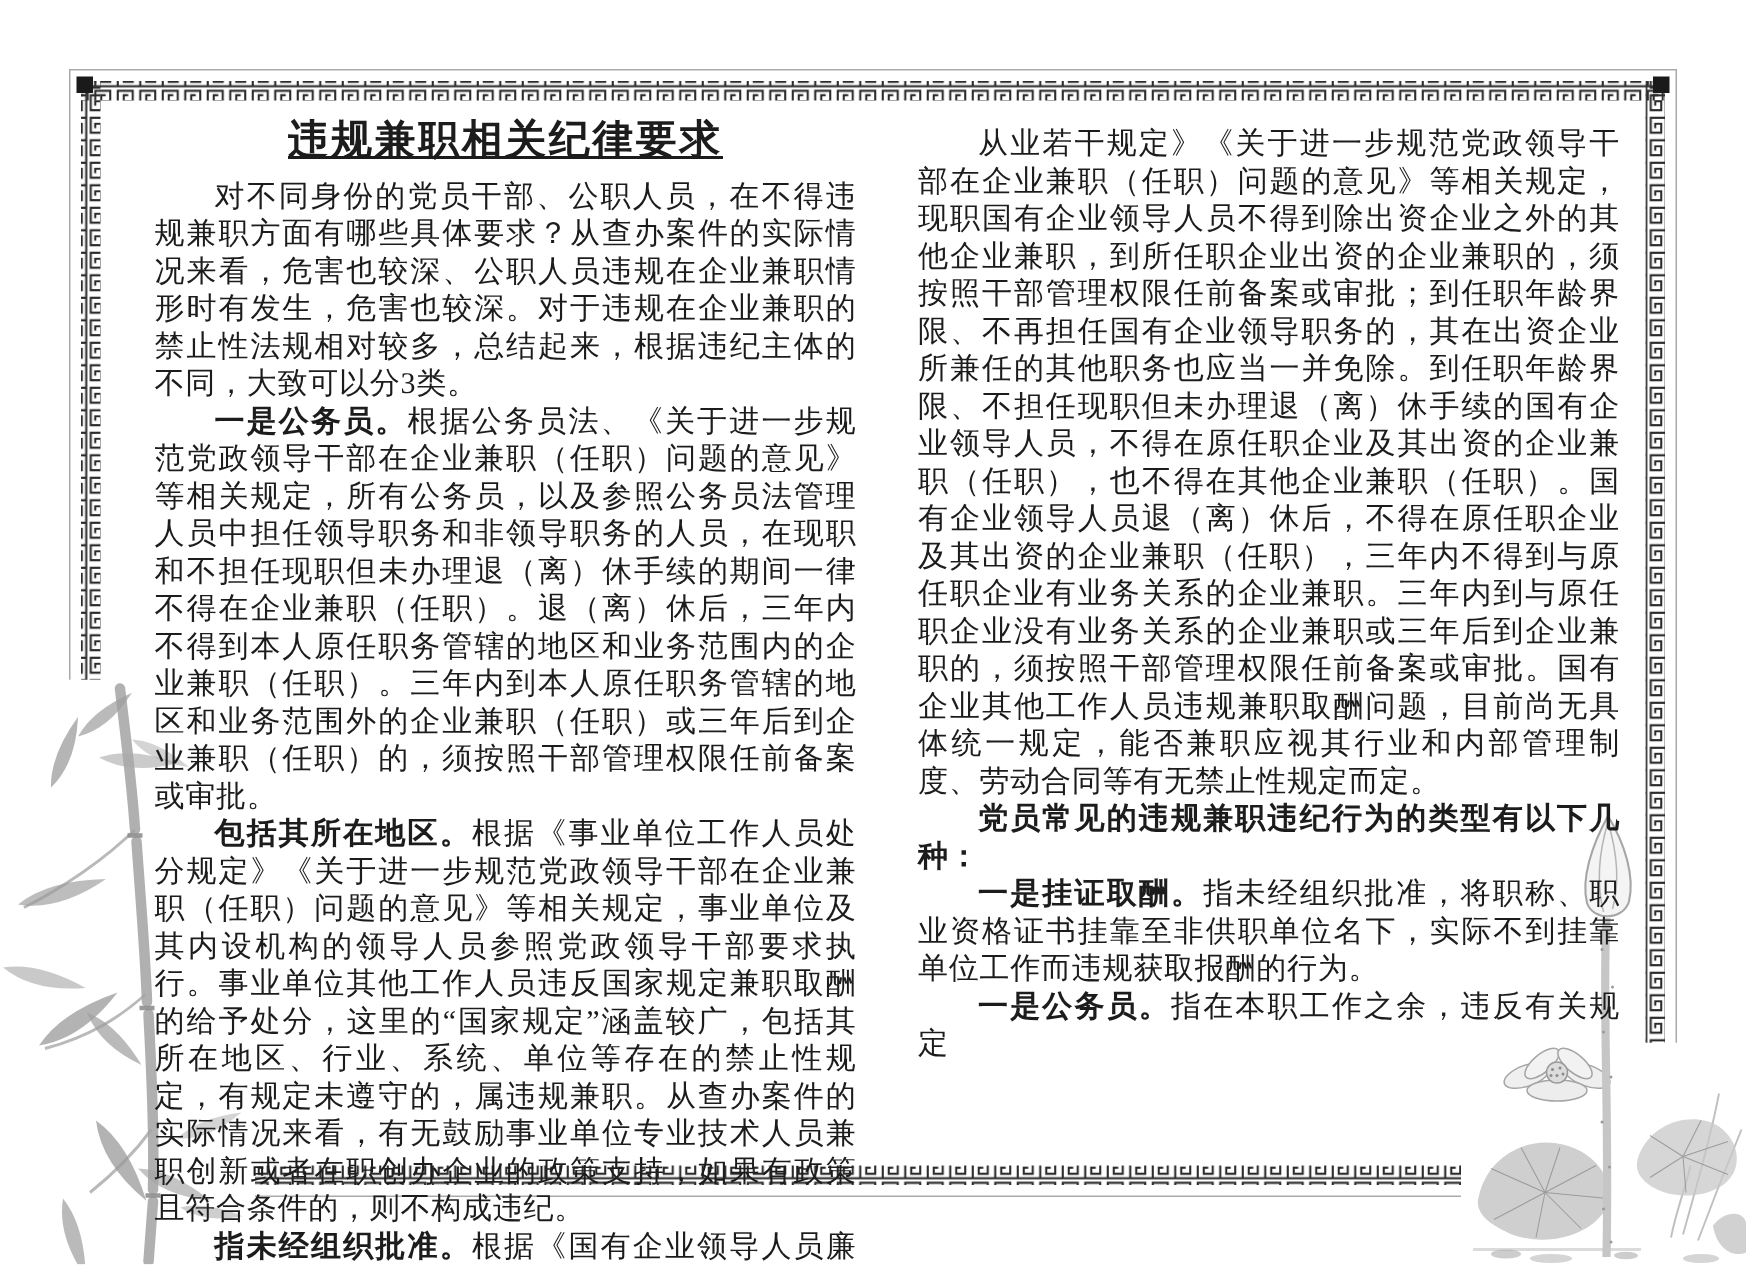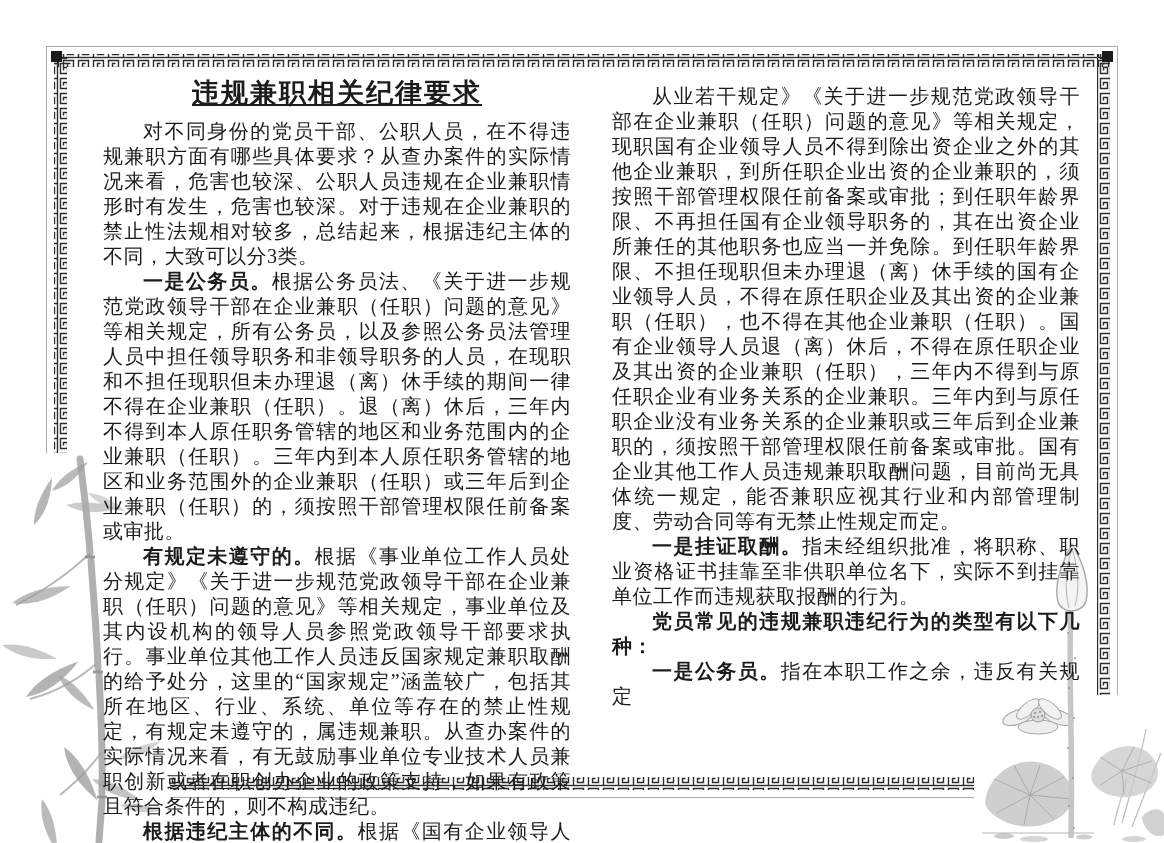--- a/index.html
+++ b/index.html
@@ -149,24 +149,24 @@
     </g>
     <path d="M30,6 C19,26 12,48 16,64 C20,76 40,76 44,63 C48,46 41,24 30,6 Z" fill="#f4f4f4" stroke="#a6a6a6" stroke-width="1.4"></path>
     <path d="M30,10 C24,30 22,50 27,70" stroke="#b5b5b5" stroke-width="1" fill="none"></path>
     <path d="M30,10 C36,30 38,50 33,68" stroke="#b5b5b5" stroke-width="1" fill="none"></path>
   </svg>
 
   <div class="col col-left">
     <h1 class="title">违规兼职相关纪律要求</h1>
     <p class="para"><b class="lead"></b><span>对不同身份的党员干部、公职人员，在不得违规兼职方面有哪些具体要求？从查办案件的实际情况来看，危害也较深、公职人员违规在企业兼职情形时有发生，危害也较深。对于违规在企业兼职的禁止性法规相对较多，总结起来，根据违纪主体的不同，大致可以分3类。</span></p>
     <p class="para"><b class="lead">一是公务员。</b><span>根据公务员法、《关于进一步规范党政领导干部在企业兼职（任职）问题的意见》等相关规定，所有公务员，以及参照公务员法管理人员中担任领导职务和非领导职务的人员，在现职和不担任现职但未办理退（离）休手续的期间一律不得在企业兼职（任职）。退（离）休后，三年内不得到本人原任职务管辖的地区和业务范围内的企业兼职（任职）。三年内到本人原任职务管辖的地区和业务范围外的企业兼职（任职）或三年后到企业兼职（任职）的，须按照干部管理权限任前备案或审批。</span></p>
-    <p class="para"><b class="lead">有规定未遵守的。</b><span>根据《事业单位工作人员处分规定》《关于进一步规范党政领导干部在企业兼职（任职）问题的意见》等相关规定，事业单位及其内设机构的领导人员参照党政领导干部要求执行。事业单位其他工作人员违反国家规定兼职取酬的给予处分，这里的“国家规定”涵盖较广，包括其所在地区、行业、系统、单位等存在的禁止性规定，有规定未遵守的，属违规兼职。从查办案件的实际情况来看，有无鼓励事业单位专业技术人员兼职创新或者在职创办企业的政策支持，如果有政策且符合条件的，则不构成违纪。</span></p>
-    <p class="para"><b class="lead">根据违纪主体的不同。</b><span>根据《国有企业领导人员廉洁</span></p>
+    <p class="para"><b class="lead">包括其所在地区。</b><span>根据《事业单位工作人员处分规定》《关于进一步规范党政领导干部在企业兼职（任职）问题的意见》等相关规定，事业单位及其内设机构的领导人员参照党政领导干部要求执行。事业单位其他工作人员违反国家规定兼职取酬的给予处分，这里的“国家规定”涵盖较广，包括其所在地区、行业、系统、单位等存在的禁止性规定，有规定未遵守的，属违规兼职。从查办案件的实际情况来看，有无鼓励事业单位专业技术人员兼职创新或者在职创办企业的政策支持，如果有政策且符合条件的，则不构成违纪。</span></p>
+    <p class="para"><b class="lead">指未经组织批准。</b><span>根据《国有企业领导人员廉洁</span></p>
   </div>
 
   <div class="col col-right">
     <p class="para"><b class="lead"></b><span>从业若干规定》《关于进一步规范党政领导干部在企业兼职（任职）问题的意见》等相关规定，现职国有企业领导人员不得到除出资企业之外的其他企业兼职，到所任职企业出资的企业兼职的，须按照干部管理权限任前备案或审批；到任职年龄界限、不再担任国有企业领导职务的，其在出资企业所兼任的其他职务也应当一并免除。到任职年龄界限、不担任现职但未办理退（离）休手续的国有企业领导人员，不得在原任职企业及其出资的企业兼职（任职），也不得在其他企业兼职（任职）。国有企业领导人员退（离）休后，不得在原任职企业及其出资的企业兼职（任职），三年内不得到与原任职企业有业务关系的企业兼职。三年内到与原任职企业没有业务关系的企业兼职或三年后到企业兼职的，须按照干部管理权限任前备案或审批。国有企业其他工作人员违规兼职取酬问题，目前尚无具体统一规定，能否兼职应视其行业和内部管理制度、劳动合同等有无禁止性规定而定。</span></p>
+    <p class="para"><b class="lead">党员常见的违规兼职违纪行为的类型有以下几种：</b><span></span></p>
     <p class="para"><b class="lead">一是挂证取酬。</b><span>指未经组织批准，将职称、职业资格证书挂靠至非供职单位名下，实际不到挂靠单位工作而违规获取报酬的行为。</span></p>
-    <p class="para"><b class="lead">党员常见的违规兼职违纪行为的类型有以下几种：</b><span></span></p>
     <p class="para"><b class="lead">一是公务员。</b><span>指在本职工作之余，违反有关规定</span></p>
   </div>
 
 </div>
 
 </body></html>

